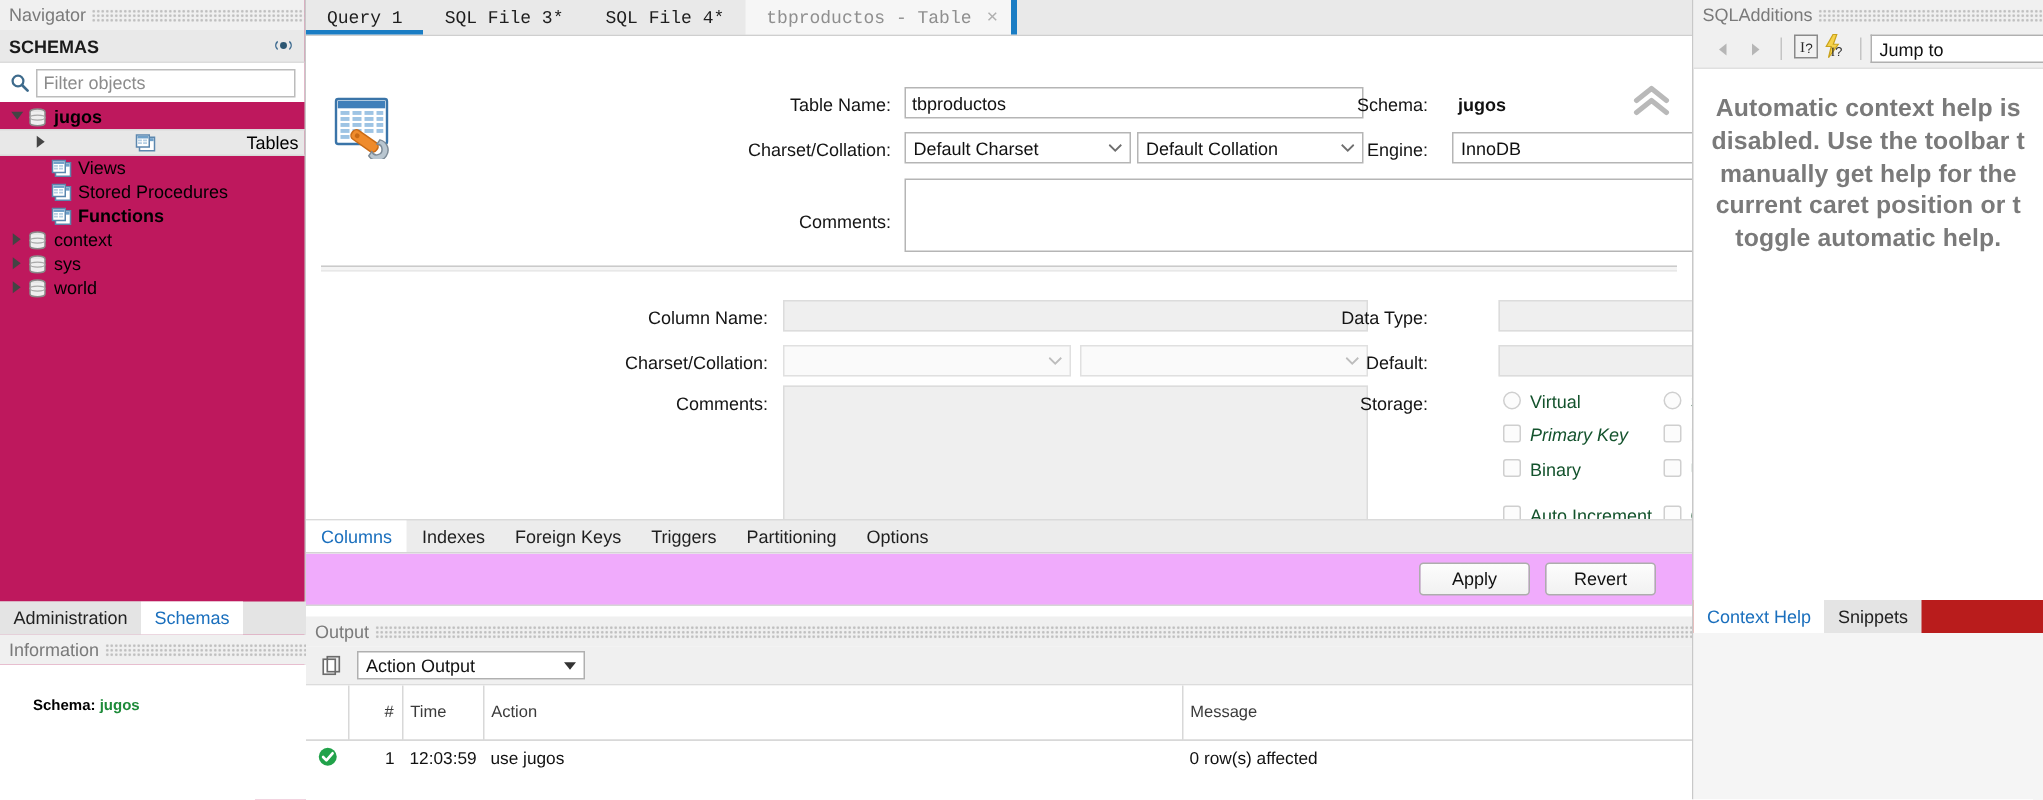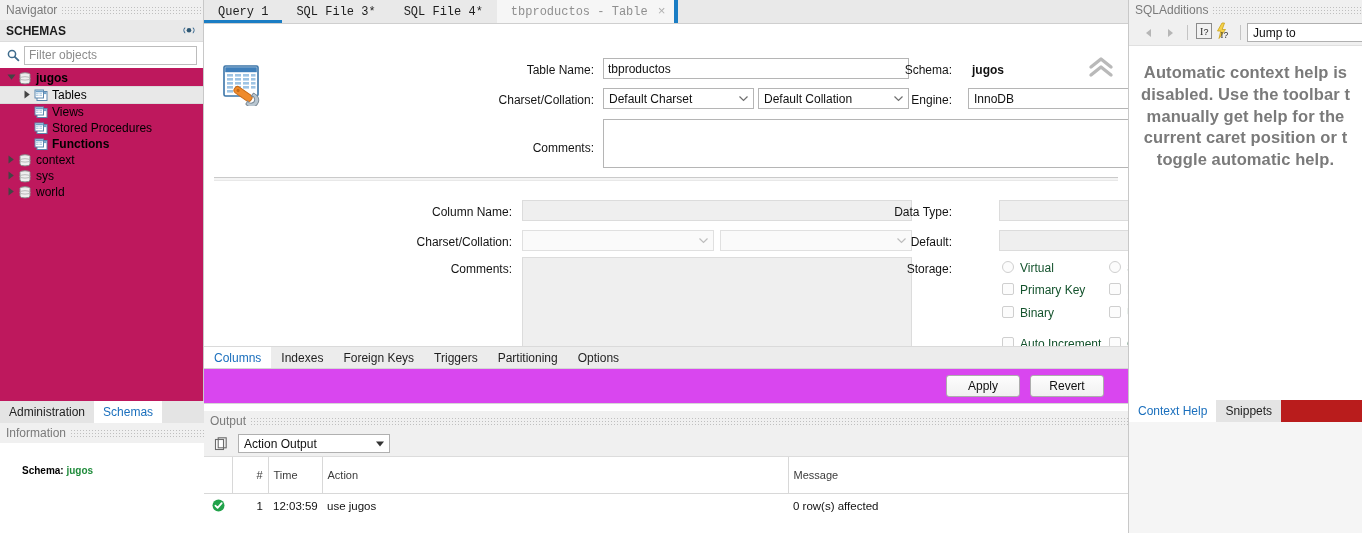--- a/index.html
+++ b/index.html
@@ -182,21 +182,21 @@
     border-top: 1px solid #dadada;
   }
   #edtabs .etab {
     padding: 0 10px; display: flex; align-items: center;
     font-size: 12px; color: #1f1f1f;
   }
   #edtabs .etab.active { background: #ffffff; color: #1a6fbd; }
 
   
   #actionrow {
-    height: 35px; background: #d946ef;
+    height: 35px; background: #f0abfc;
     display: flex; align-items: center; justify-content: flex-end;
     padding-right: 24px; gap: 10px;
     border-bottom: 1px solid #d6d6d6;
   }
   .btn {
     min-width: 74px; height: 22px; border: 1px solid #adadad; border-radius: 3px;
     background: linear-gradient(#fdfdfd, #f1f1f1);
     font-family: "Liberation Sans", sans-serif; font-size: 12px; color: #111;
     display: flex; align-items: center; justify-content: center;
   }
@@ -302,21 +302,21 @@
             </svg></span>
           <span style="display: flex; align-items: center; flex: 0 0 auto;">
             <svg class="db-ico" viewBox="0 0 14 13">
               <ellipse cx="7" cy="2.6" rx="5" ry="1.9" fill="#e6e6e6" stroke="#8b8b8b" stroke-width="1"></ellipse>
               <path d="M2 2.6 L2 10 a5 1.9 0 0 0 10 0 L12 2.6" fill="#efefef" stroke="#8b8b8b" stroke-width="1"></path>
               <ellipse cx="7" cy="6.4" rx="5" ry="1.7" fill="none" stroke="#a9a9a9" stroke-width=".8"></ellipse>
             </svg>
           </span>
           <span class="tlabel bold">jugos</span>
         </div>
-        <div class="tnode sel" style="padding-left: 20px;">
+        <div class="tnode sel" style="padding-left: 20px; justify-content: space-between;">
           <span class="arrow"><svg width="8" height="9" viewBox="0 0 8 9">
               <path d="M1.5 0.5 L6.8 4.5 L1.5 8.5 Z" fill="#444"></path>
             </svg></span>
           <span style="display: flex; align-items: center; flex: 0 0 auto;">
             <svg class="tbl-ico" viewBox="0 0 14 13">
               <rect x="3" y="2.5" width="10" height="9" fill="#fff" stroke="#5c87ae" stroke-width="1"></rect>
               <rect x="3.6" y="3.1" width="8.8" height="2" fill="#6fa0c9"></rect>
               <rect x="1" y="1" width="8.5" height="8" fill="#fff" stroke="#5c87ae" stroke-width="1"></rect>
               <rect x="1.6" y="1.6" width="7.3" height="1.7" fill="#6fa0c9"></rect>
               <g fill="#b6cfe4">
@@ -566,21 +566,21 @@
 
       <div class="cbrow" style="left:798px;top:237px;">
         <span class="radio"></span>
         <span>Virtual</span>
       </div>
       <div class="cbrow" style="left:905px;top:237px;">
         <span class="radio"></span>
         <span>Stored</span>
       </div>
 
-      <div class="cbrow" style="left:798px;top:259px;">
+      <div class="cbrow" style="left:798px;top:259px;font-style:italic;">
         <span class="cbox"></span>
         <span>Primary Key</span>
       </div>
       <div class="cbrow" style="left:905px;top:259px;">
         <span class="cbox"></span>
         <span>Not Null</span>
       </div>
       <div class="cbrow" style="left:988px;top:259px;">
         <span class="cbox"></span>
         <span>Unique</span>

